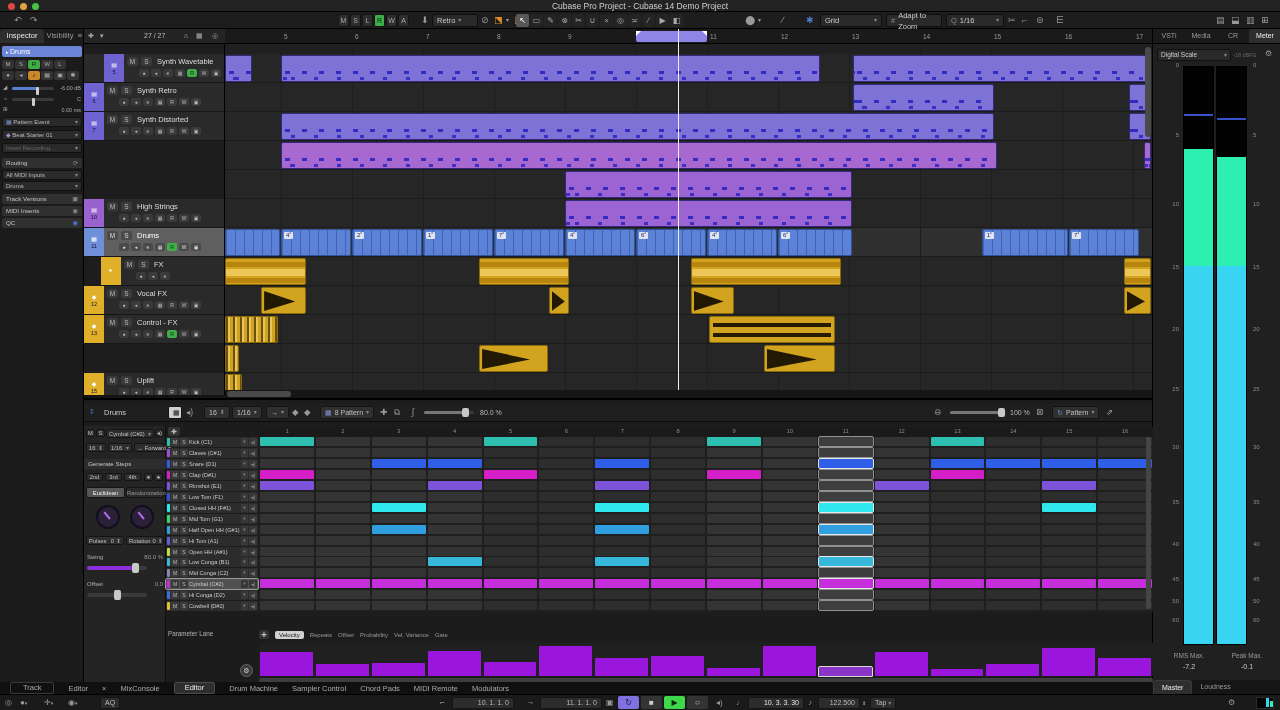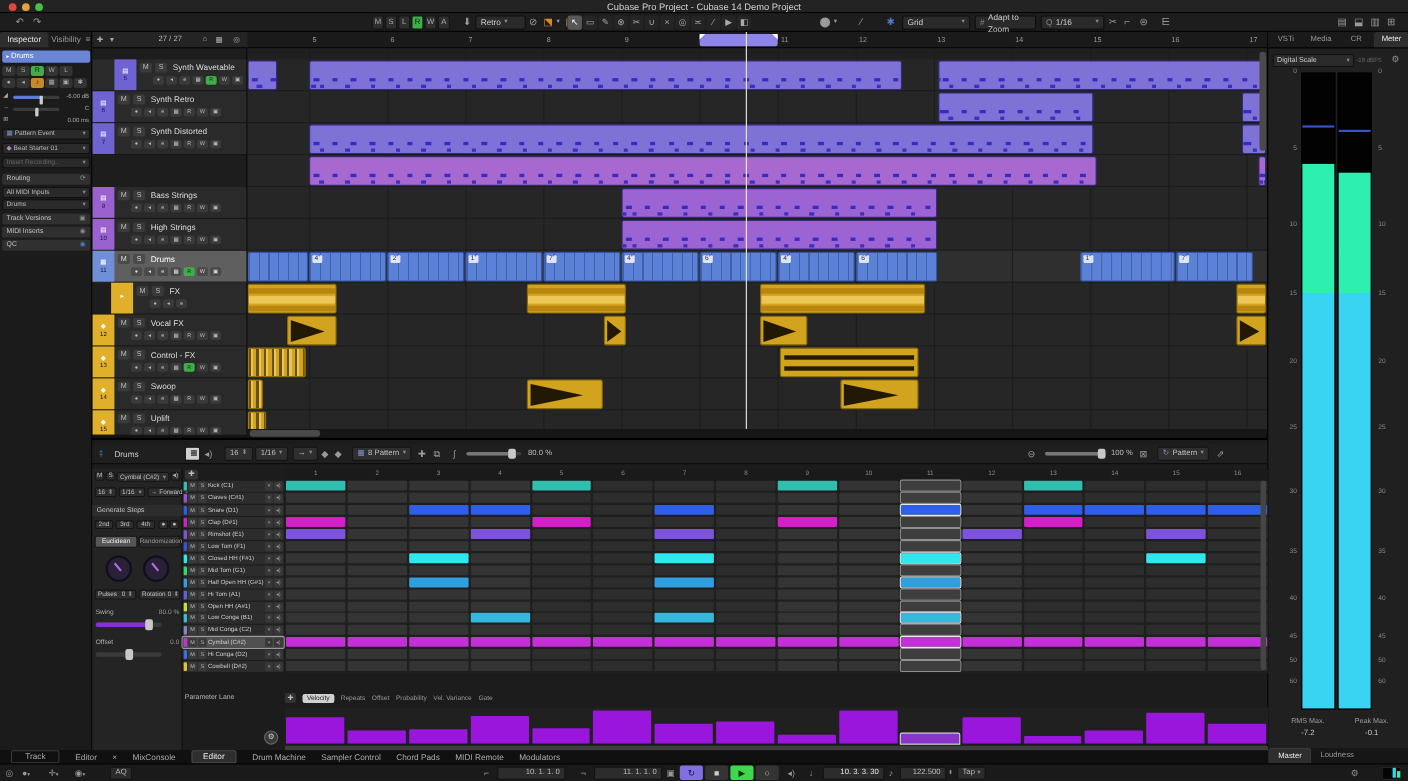--- a/index.html
+++ b/index.html
@@ -371,165 +371,121 @@
             <span class="mini sub">●</span>
             <span class="mini sub">◂</span>
             <span class="mini sub">e</span>
             <span class="mini sub">▦</span>
             <span class="mini sub">R</span>
             <span class="mini sub">W</span>
             <span class="mini sub">▣</span>
           </div>
         </div>
       </div>
-      <div class="trow" style="top: 126px;">
+      <div class="trow" style="top: 155px;">
         <div class="tstrip" style="background: rgb(154, 98, 207);">
           <span class="ticon">▤</span>
-          <span class="tnum">9</span>
+          <span class="tnum">10</span>
         </div>
         <div class="tbody">
           <div class="tline1">
             <span class="mini">M</span>
             <span class="mini">S</span>
-            <span class="tname">Bass Strings</span>
+            <span class="tname">High Strings</span>
           </div>
           <div class="tline2">
             <span class="mini sub">●</span>
             <span class="mini sub">◂</span>
             <span class="mini sub">e</span>
             <span class="mini sub">▦</span>
             <span class="mini sub">R</span>
             <span class="mini sub">W</span>
             <span class="mini sub">▣</span>
           </div>
         </div>
       </div>
-      <div class="trow" style="top: 155px;">
-        <div class="tstrip" style="background: rgb(154, 98, 207);">
-          <span class="ticon">▤</span>
-          <span class="tnum">10</span>
+      <div class="trow tsel" style="top: 184px;">
+        <div class="tstrip" style="background: rgb(111, 143, 217);">
+          <span class="ticon">▦</span>
+          <span class="tnum">11</span>
         </div>
         <div class="tbody">
           <div class="tline1">
             <span class="mini">M</span>
             <span class="mini">S</span>
-            <span class="tname">High Strings</span>
+            <span class="tname">Drums</span>
+          </div>
+          <div class="tline2">
+            <span class="mini sub">●</span>
+            <span class="mini sub">◂</span>
+            <span class="mini sub">e</span>
+            <span class="mini sub">▦</span>
+            <span class="mini sub ron">R</span>
+            <span class="mini sub">W</span>
+            <span class="mini sub">▣</span>
+          </div>
+        </div>
+      </div>
+      <div class="trow" style="top: 213px; margin-left: 17px;">
+        <div class="tstrip" style="background: rgb(224, 176, 42);">
+          <span class="ticon">▸</span>
+          <span class="tnum"></span>
+        </div>
+        <div class="tbody">
+          <div class="tline1">
+            <span class="mini">M</span>
+            <span class="mini">S</span>
+            <span class="tname">FX</span>
+          </div>
+          <div class="tline2">
+            <span class="mini sub">●</span>
+            <span class="mini sub">◂</span>
+            <span class="mini sub">e</span>
+          </div>
+        </div>
+      </div>
+      <div class="trow" style="top: 242px;">
+        <div class="tstrip" style="background: rgb(224, 176, 42);">
+          <span class="ticon">◆</span>
+          <span class="tnum">12</span>
+        </div>
+        <div class="tbody">
+          <div class="tline1">
+            <span class="mini">M</span>
+            <span class="mini">S</span>
+            <span class="tname">Vocal FX</span>
           </div>
           <div class="tline2">
             <span class="mini sub">●</span>
             <span class="mini sub">◂</span>
             <span class="mini sub">e</span>
             <span class="mini sub">▦</span>
             <span class="mini sub">R</span>
             <span class="mini sub">W</span>
             <span class="mini sub">▣</span>
           </div>
         </div>
       </div>
-      <div class="trow tsel" style="top: 184px;">
-        <div class="tstrip" style="background: rgb(111, 143, 217);">
-          <span class="ticon">▦</span>
-          <span class="tnum">11</span>
+      <div class="trow" style="top: 271px;">
+        <div class="tstrip" style="background: rgb(224, 176, 42);">
+          <span class="ticon">◆</span>
+          <span class="tnum">13</span>
         </div>
         <div class="tbody">
           <div class="tline1">
             <span class="mini">M</span>
             <span class="mini">S</span>
-            <span class="tname">Drums</span>
+            <span class="tname">Control - FX</span>
           </div>
           <div class="tline2">
             <span class="mini sub">●</span>
             <span class="mini sub">◂</span>
             <span class="mini sub">e</span>
             <span class="mini sub">▦</span>
             <span class="mini sub ron">R</span>
-            <span class="mini sub">W</span>
-            <span class="mini sub">▣</span>
-          </div>
-        </div>
-      </div>
-      <div class="trow" style="top: 213px; margin-left: 17px;">
-        <div class="tstrip" style="background: rgb(224, 176, 42);">
-          <span class="ticon">▸</span>
-          <span class="tnum"></span>
-        </div>
-        <div class="tbody">
-          <div class="tline1">
-            <span class="mini">M</span>
-            <span class="mini">S</span>
-            <span class="tname">FX</span>
-          </div>
-          <div class="tline2">
-            <span class="mini sub">●</span>
-            <span class="mini sub">◂</span>
-            <span class="mini sub">e</span>
-          </div>
-        </div>
-      </div>
-      <div class="trow" style="top: 242px;">
-        <div class="tstrip" style="background: rgb(224, 176, 42);">
-          <span class="ticon">◆</span>
-          <span class="tnum">12</span>
-        </div>
-        <div class="tbody">
-          <div class="tline1">
-            <span class="mini">M</span>
-            <span class="mini">S</span>
-            <span class="tname">Vocal FX</span>
-          </div>
-          <div class="tline2">
-            <span class="mini sub">●</span>
-            <span class="mini sub">◂</span>
-            <span class="mini sub">e</span>
-            <span class="mini sub">▦</span>
-            <span class="mini sub">R</span>
-            <span class="mini sub">W</span>
-            <span class="mini sub">▣</span>
-          </div>
-        </div>
-      </div>
-      <div class="trow" style="top: 271px;">
-        <div class="tstrip" style="background: rgb(224, 176, 42);">
-          <span class="ticon">◆</span>
-          <span class="tnum">13</span>
-        </div>
-        <div class="tbody">
-          <div class="tline1">
-            <span class="mini">M</span>
-            <span class="mini">S</span>
-            <span class="tname">Control - FX</span>
-          </div>
-          <div class="tline2">
-            <span class="mini sub">●</span>
-            <span class="mini sub">◂</span>
-            <span class="mini sub">e</span>
-            <span class="mini sub">▦</span>
-            <span class="mini sub ron">R</span>
-            <span class="mini sub">W</span>
-            <span class="mini sub">▣</span>
-          </div>
-        </div>
-      </div>
-      <div class="trow" style="top: 300px;">
-        <div class="tstrip" style="background: rgb(224, 176, 42);">
-          <span class="ticon">◆</span>
-          <span class="tnum">14</span>
-        </div>
-        <div class="tbody">
-          <div class="tline1">
-            <span class="mini">M</span>
-            <span class="mini">S</span>
-            <span class="tname">Swoop</span>
-          </div>
-          <div class="tline2">
-            <span class="mini sub">●</span>
-            <span class="mini sub">◂</span>
-            <span class="mini sub">e</span>
-            <span class="mini sub">▦</span>
-            <span class="mini sub">R</span>
             <span class="mini sub">W</span>
             <span class="mini sub">▣</span>
           </div>
         </div>
       </div>
       <div class="trow" style="top: 329px;">
         <div class="tstrip" style="background: rgb(224, 176, 42);">
           <span class="ticon">◆</span>
           <span class="tnum">15</span>
         </div>

